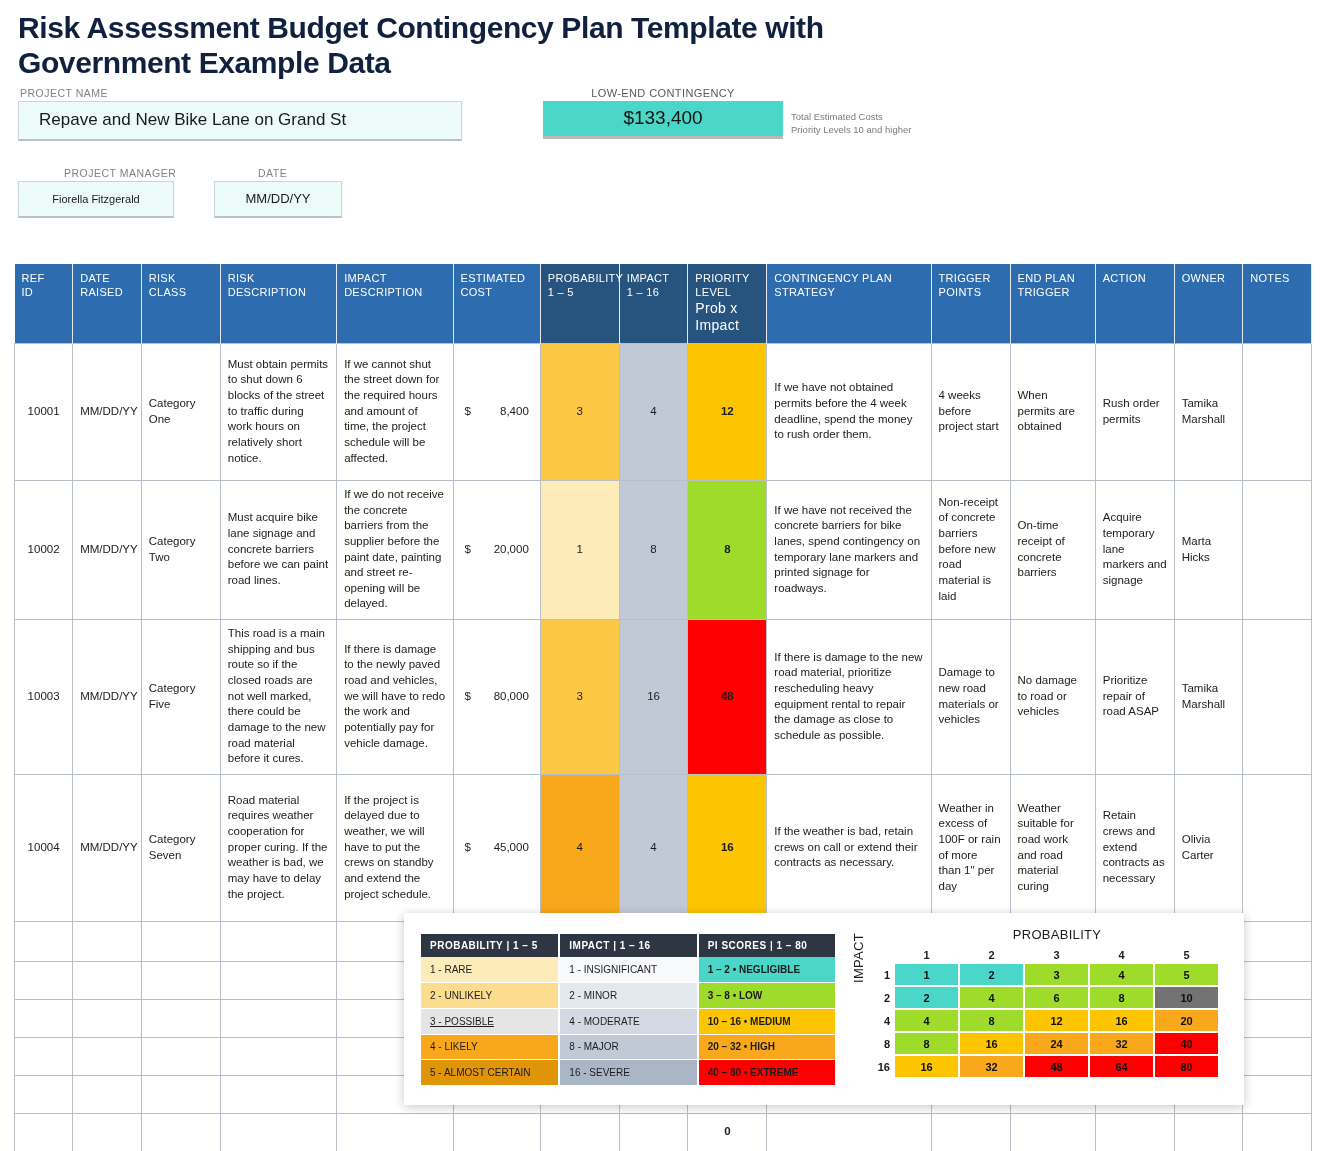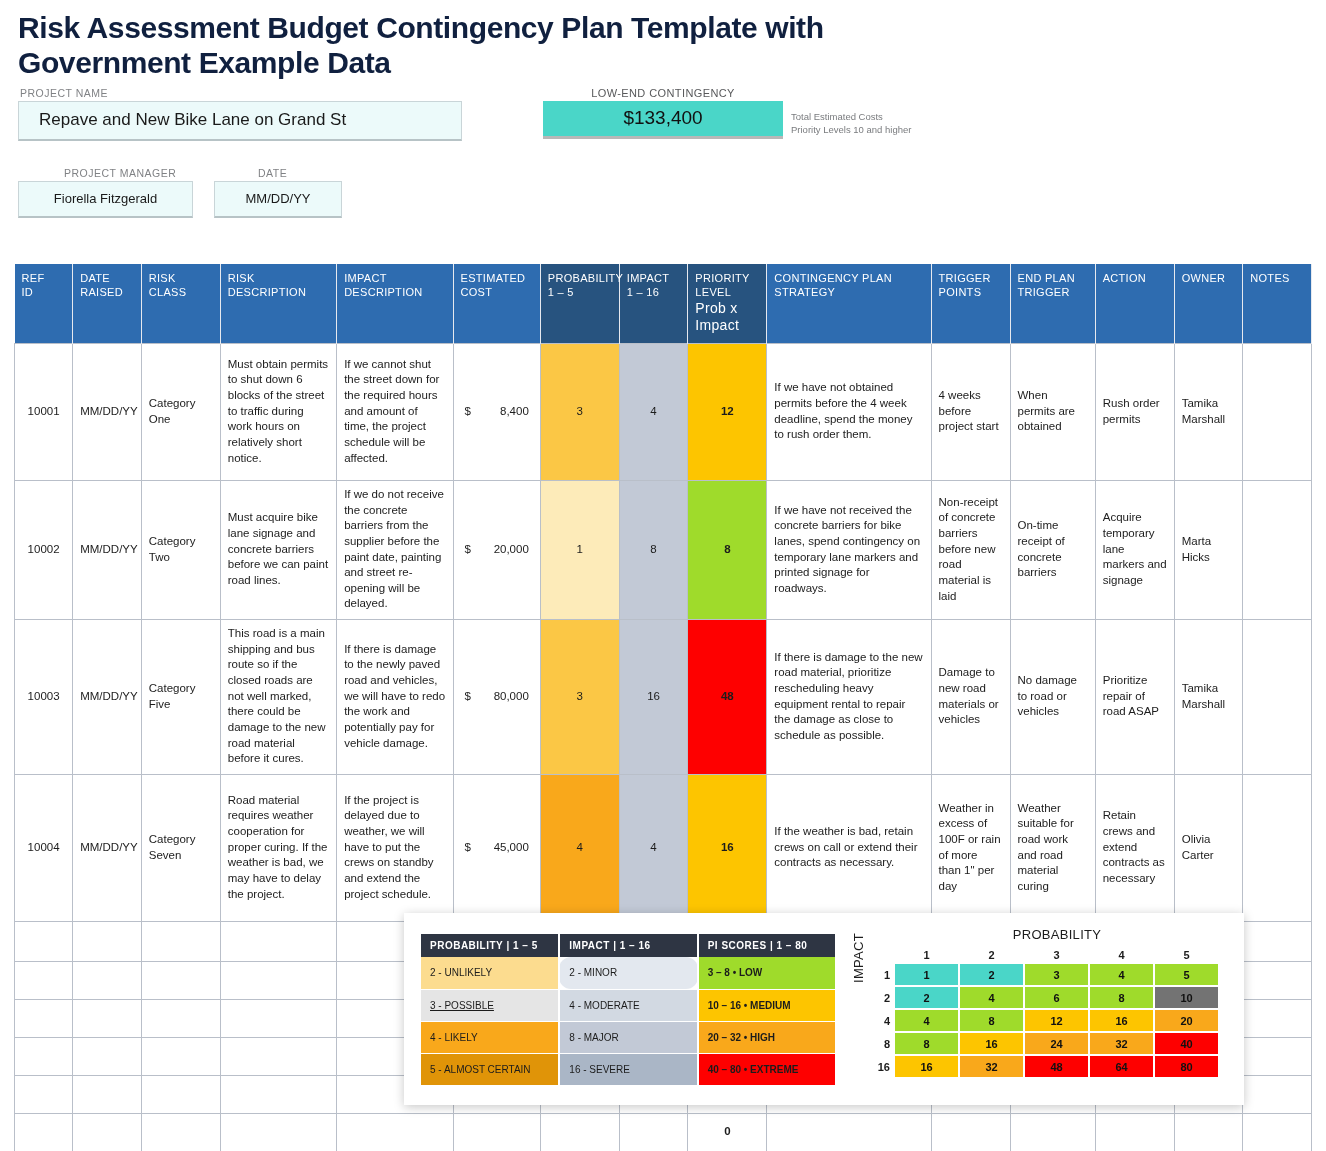--- a/index.html
+++ b/index.html
@@ -46,23 +46,23 @@
   #pn-field {
     position:absolute; left:18px; top:20px;
     width:444px; height:40px;
     font-size:17px; color:#1a1a1a;
     padding-left:20px;
   }
   #pm-label { position:absolute; left:64px; top:86px; }
   #dt-label { position:absolute; left:258px; top:86px; }
   #pm-field {
     position:absolute; left:18px; top:100px;
-    width:175px; height:37px;
+    width:156px; height:37px;
     justify-content:center;
-    font-size:13px; color:#1a1a1a;
+    font-size:11px; color:#1a1a1a;
   }
   #dt-field {
     position:absolute; left:214px; top:100px;
     width:128px; height:37px;
     justify-content:center;
     font-size:13px; color:#1a1a1a;
   }
 
   .cont-label {
     position:absolute;
@@ -552,22 +552,27 @@
   <table class="legend">
     <thead>
       <tr id="legend-hdr">
           <th>PROBABILITY | 1 – 5</th>
           <th>IMPACT | 1 – 16</th>
           <th>PI SCORES | 1 – 80</th>
         </tr>
     </thead>
     <tbody id="legend-body">
         <tr>
+          <td style="background: rgb(253, 235, 185);">1 - RARE</td>
+          <td style="background: rgb(248, 249, 251);">1 - INSIGNIFICANT</td>
+          <td class="bold" style="background: rgb(74, 214, 200);">1 – 2 • NEGLIGIBLE</td>
+        </tr>
+        <tr>
           <td style="background: rgb(252, 220, 143);">2 - UNLIKELY</td>
-          <td style="background: rgb(227, 232, 239); border-radius: 12px;">2 - MINOR</td>
+          <td style="background: rgb(227, 232, 239);">2 - MINOR</td>
           <td class="bold" style="background: rgb(159, 219, 43);">3 – 8 • LOW</td>
         </tr>
         <tr>
           <td style="background: #e5e5e5; text-decoration: underline;">3 - POSSIBLE</td>
           <td style="background: rgb(210, 217, 226);">4 - MODERATE</td>
           <td class="bold" style="background: rgb(253, 197, 0);">10 – 16 • MEDIUM</td>
         </tr>
         <tr>
           <td style="background: rgb(249, 168, 27);">4 - LIKELY</td>
           <td style="background: rgb(194, 201, 214);">8 - MAJOR</td>

